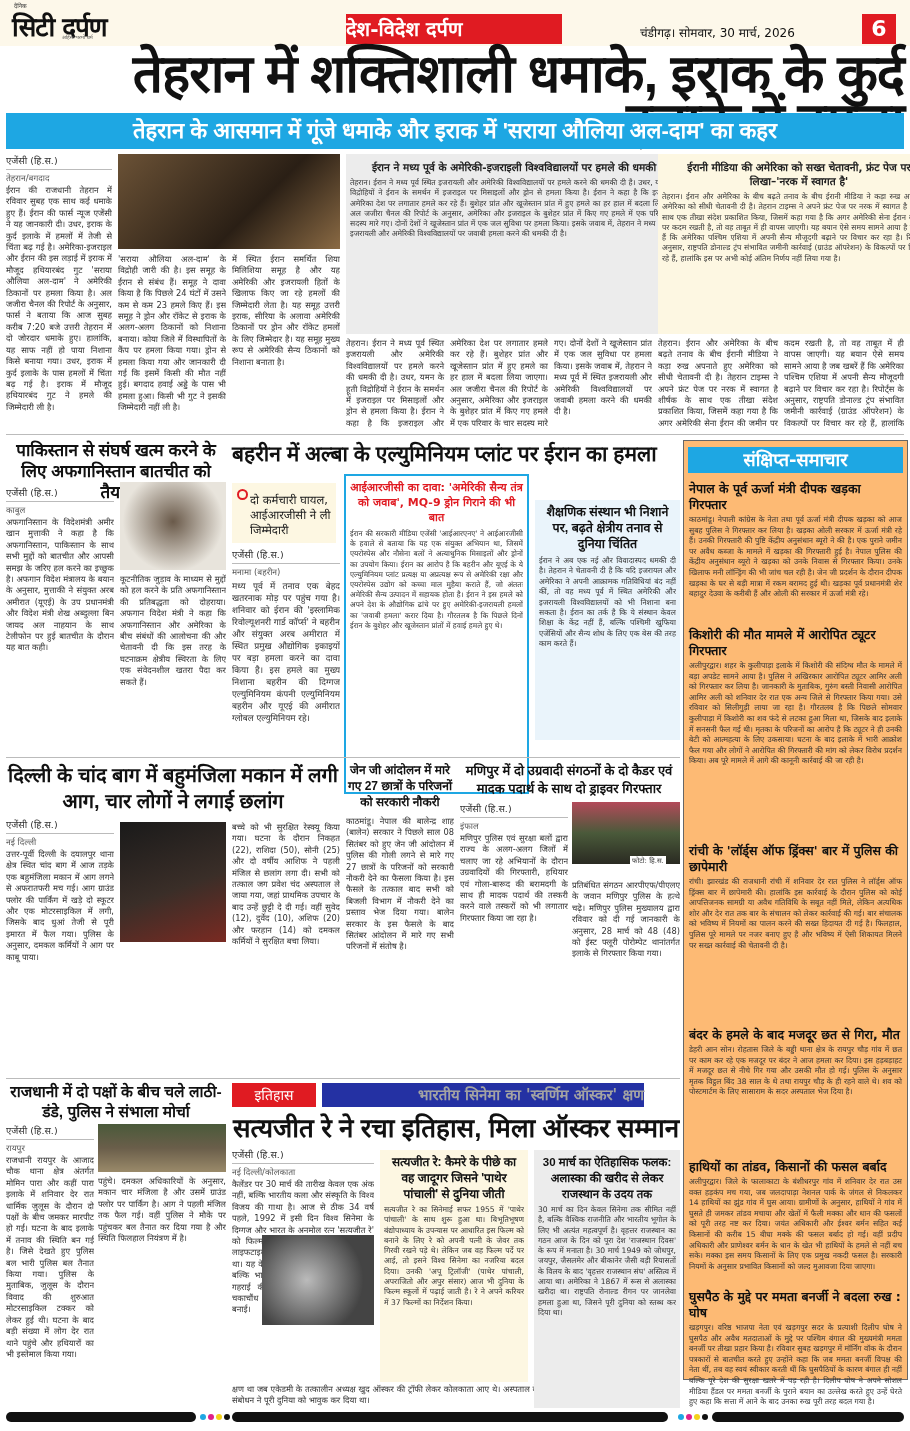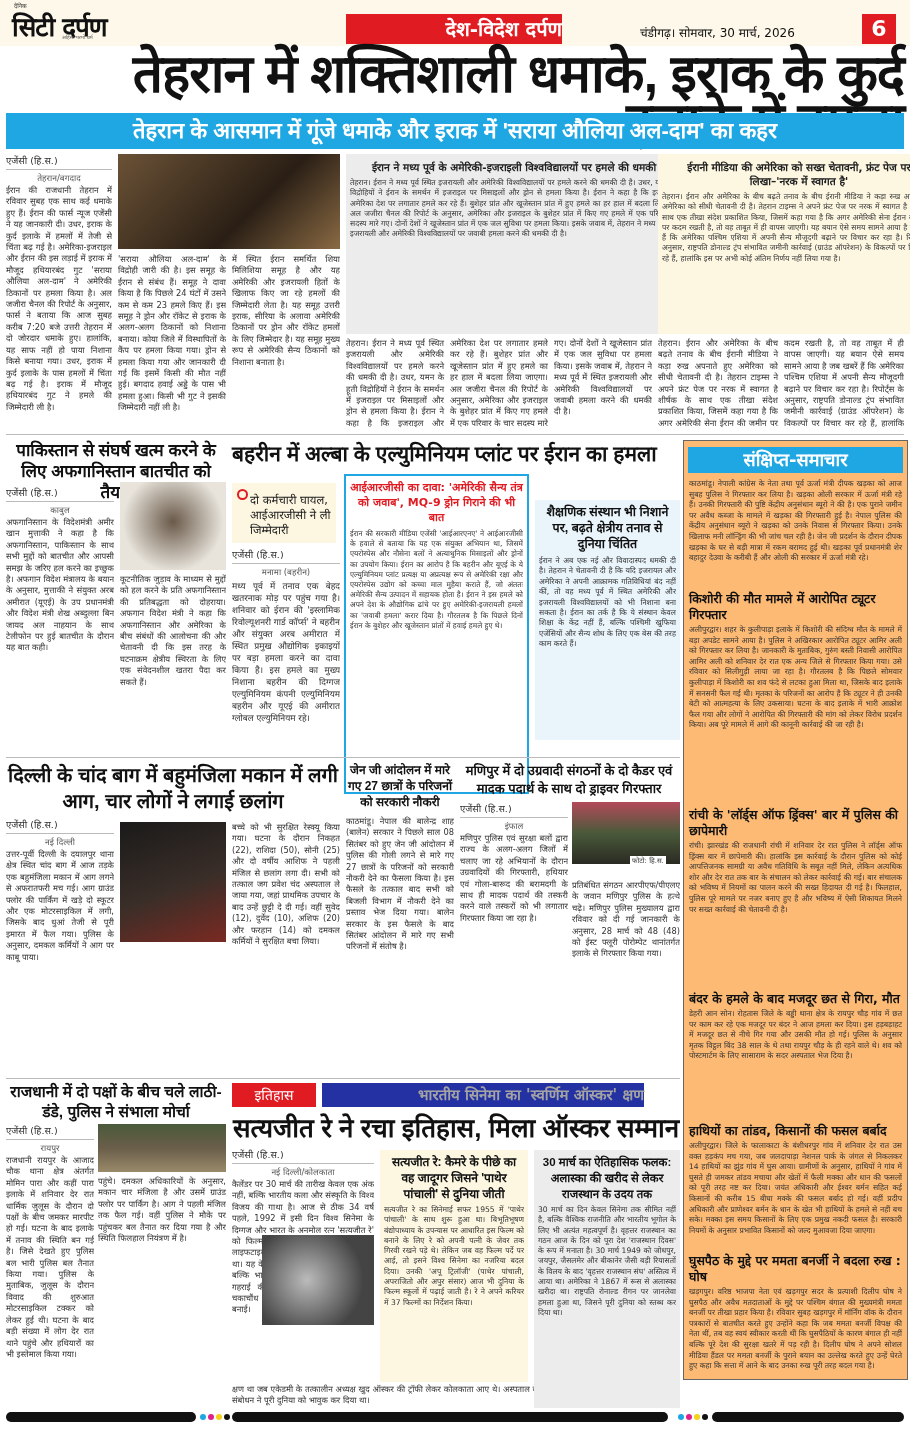--- a/index.html
+++ b/index.html
@@ -2,28 +2,28 @@
 <html><head>
 <meta charset="utf-8">
 <style>
 *{box-sizing:border-box;margin:0;padding:0}
 body{width:910px;height:1431px;background:#fff;font-family:"DejaVu Sans",sans-serif;color:#222;position:relative;overflow:hidden}
 .abs{position:absolute}
 .masthead{left:0;top:0;width:910px;height:46px;background:#fdf8ea}
 .logo{left:12px;top:8px;font-size:26px;font-weight:bold;color:#111;font-family:"DejaVu Serif",serif;letter-spacing:-1px}
 .logo-sub{left:62px;top:34px;font-size:5px;color:#555}
 .logo-top{left:14px;top:2px;font-size:6px;color:#333}
-.section-tag{left:346px;top:14px;width:216px;height:30px;background:#e01b22;color:#fff;font-size:20px;font-weight:bold;text-align:right;line-height:30px}
+.section-tag{left:346px;top:14px;width:216px;height:30px;background:#e01b22;color:#fff;font-size:20px;font-weight:bold;text-align:left;line-height:30px}
 .dateline{left:640px;top:24px;font-size:12px;color:#111}
 .pageno{left:862px;top:14px;width:34px;height:30px;background:#e01b22;color:#fff;font-size:22px;font-weight:bold;text-align:center;line-height:30px}
 .main-head{left:6px;top:50px;width:898px;font-size:53px;font-weight:bold;color:#111;text-align:right;line-height:48px;letter-spacing:-1px;font-family:"Liberation Sans",sans-serif}
 .sub-band{left:6px;top:113px;width:898px;height:36px;background:#1ea7e3;color:#fff;font-size:22px;font-weight:bold;text-align:center;line-height:36px;font-family:"Liberation Sans",sans-serif}
 .col-text{font-size:8.3px;line-height:11.4px;color:#333;text-align:justify}
 .byline{font-size:9.5px;text-align:left;color:#333;border-bottom:1px solid #bbb;padding-bottom:2px}
-.place{font-size:8.5px;text-align:center;color:#555;padding:2px 0}
+.place{font-size:8.5px;text-align:left;color:#555;padding:2px 0}
 .photo{background:#3a3026}
 .box-grey{background:#ececec}
 .box-cream{background:#fdf7e2}
 .h2{font-weight:bold;color:#111;text-align:center;font-family:"Liberation Sans",sans-serif}
 .brief{left:683px;top:440px;width:225px;height:940px;border:1px solid #666;background:#fdba74}
 .brief-head{background:#1ea7e3;color:#fff;font-size:18px;font-weight:bold;text-align:center;height:26px;line-height:26px;margin:6px 4px}
 .brief-item-title{font-size:12.5px;font-weight:bold;color:#111;padding:2px 5px;line-height:16px}
 .brief-item-body{font-size:7.6px;line-height:10.6px;color:#333;text-align:justify;padding:0 5px 4px}
 .bahrain-bullet{left:232px;top:483px;width:104px;height:60px;background:#fdf7e2;padding:10px 4px 0 18px;font-size:11.5px;color:#222;line-height:15px}
 .bullet-ring{left:237px;top:489px;width:11px;height:11px;border:2px solid #e01b22;border-radius:50%}
@@ -100,20 +100,21 @@
 <div class="abs" style="left:535px;top:500px;width:145px;height:240px;background:#eaf4fb;padding:4px">
   <div class="h2" style="font-size:12.5px;line-height:16px;padding-bottom:4px">शैक्षणिक संस्थान भी निशाने पर, बढ़ते क्षेत्रीय तनाव से दुनिया चिंतित</div>
   <div class="col-text" style="font-size:7.6px;line-height:10.4px;height:178px;overflow:hidden">ईरान ने अब एक नई और विवादास्पद धमकी दी है। तेहरान ने चेतावनी दी है कि यदि इजरायल और अमेरिका ने अपनी आक्रामक गतिविधियां बंद नहीं कीं, तो वह मध्य पूर्व में स्थित अमेरिकी और इजरायली विश्वविद्यालयों को भी निशाना बना सकता है। ईरान का तर्क है कि ये संस्थान केवल शिक्षा के केंद्र नहीं हैं, बल्कि पश्चिमी खुफिया एजेंसियों और सैन्य शोध के लिए एक बेस की तरह काम करते हैं।</div>
 </div>
 
 <div class="abs col-text" style="left:346px;top:796px;width:334px;height:0;overflow:hidden">अधिकारिक पुष्टि की है कि उसके संयंत्र को निशाना बनाया गया था। इस हमले में कंपनी के दो कर्मचारी घायल हुए हैं।</div>
 
 <div class="abs brief">
   <div class="brief-head">संक्षिप्त-समाचार</div>
   <div>
+    <div class="brief-item-title">नेपाल के पूर्व ऊर्जा मंत्री दीपक खड़का गिरफ्तार</div>
     <div class="brief-item-body" style="height:110px;overflow:hidden">काठमांडू। नेपाली कांग्रेस के नेता तथा पूर्व ऊर्जा मंत्री दीपक खड़का को आज सुबह पुलिस ने गिरफ्तार कर लिया है। खड़का ओली सरकार में ऊर्जा मंत्री रहे हैं। उनकी गिरफ्तारी की पुष्टि केंद्रीय अनुसंधान ब्यूरो ने की है। एक पुराने जमीन पर अवैध कब्जा के मामले में खड़का की गिरफ्तारी हुई है। नेपाल पुलिस की केंद्रीय अनुसंधान ब्यूरो ने खड़का को उनके निवास से गिरफ्तार किया। उनके खिलाफ मनी लॉन्ड्रिंग की भी जांच चल रही है। जेन जी प्रदर्शन के दौरान दीपक खड़का के घर से बड़ी मात्रा में रकम बरामद हुई थी। खड़का पूर्व प्रधानमंत्री शेर बहादुर देउवा के करीबी हैं और ओली की सरकार में ऊर्जा मंत्री रहे।</div>
   </div>
   <div>
     <div class="brief-item-title">किशोरी की मौत मामले में आरोपित ट्यूटर गिरफ्तार</div>
     <div class="brief-item-body" style="height:180px;overflow:hidden">अलीपुरद्वार। शहर के कुलीपाड़ा इलाके में किशोरी की संदिग्ध मौत के मामले में बड़ा अपडेट सामने आया है। पुलिस ने अखिरकार आरोपित ट्यूटर आमिर अली को गिरफ्तार कर लिया है। जानकारी के मुताबिक, गुरुंग बस्ती निवासी आरोपित आमिर अली को शनिवार देर रात एक अन्य जिले से गिरफ्तार किया गया। उसे रविवार को सिलीगुड़ी लाया जा रहा है। गौरतलब है कि पिछले सोमवार कुलीपाड़ा में किशोरी का शव फंदे से लटका हुआ मिला था, जिसके बाद इलाके में सनसनी फैल गई थी। मृतका के परिजनों का आरोप है कि ट्यूटर ने ही उनकी बेटी को आत्महत्या के लिए उकसाया। घटना के बाद इलाके में भारी आक्रोश फैल गया और लोगों ने आरोपित की गिरफ्तारी की मांग को लेकर विरोध प्रदर्शन किया। अब पूरे मामले में आगे की कानूनी कार्रवाई की जा रही है।</div>
   </div>
   <div>
     <div class="brief-item-title">रांची के 'लॉर्ड्स ऑफ ड्रिंक्स' बार में पुलिस की छापेमारी</div>
     <div class="brief-item-body" style="height:148px;overflow:hidden">रांची। झारखंड की राजधानी रांची में शनिवार देर रात पुलिस ने लॉर्ड्स ऑफ ड्रिंक्स बार में छापेमारी की। हालांकि इस कार्रवाई के दौरान पुलिस को कोई आपत्तिजनक सामग्री या अवैध गतिविधि के सबूत नहीं मिले, लेकिन अत्यधिक शोर और देर रात तक बार के संचालन को लेकर कार्रवाई की गई। बार संचालक को भविष्य में नियमों का पालन करने की सख्त हिदायत दी गई है। फिलहाल, पुलिस पूरे मामले पर नजर बनाए हुए है और भविष्य में ऐसी शिकायत मिलने पर सख्त कार्रवाई की चेतावनी दी है।</div>
   </div>

